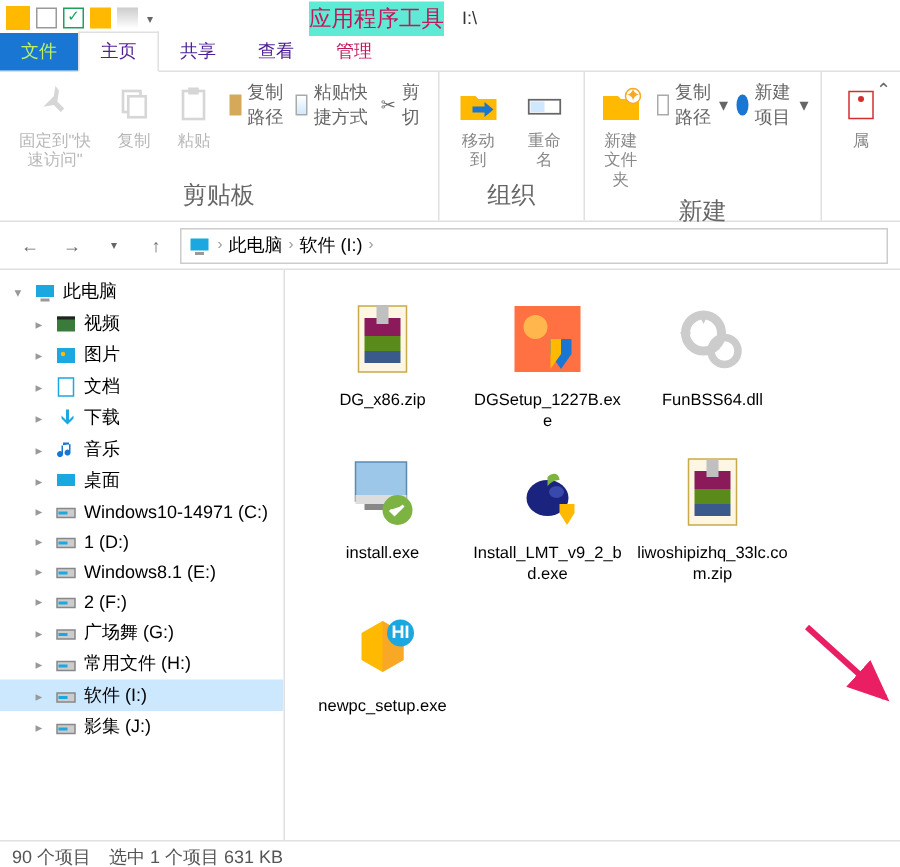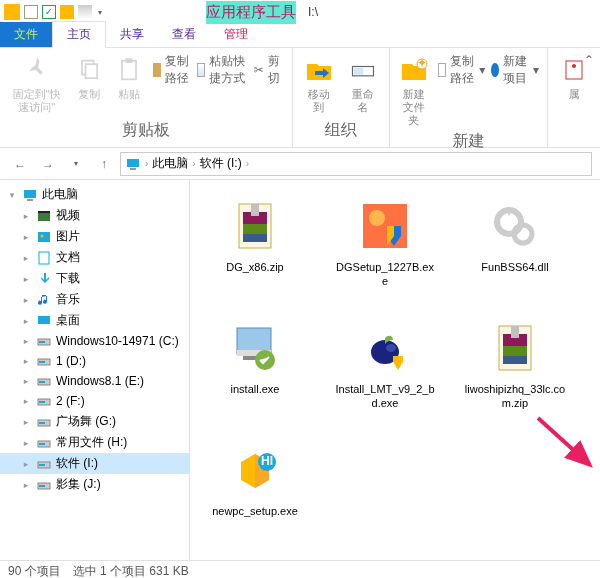--- a/index.html
+++ b/index.html
@@ -35,21 +35,21 @@
 .addr-box{flex:1;display:flex;align-items:center;border:1px solid #ccc;height:24px;padding:0 4px;gap:4px}
 .addr-seg{display:flex;align-items:center;gap:2px}
 .addr-sep{color:#999;font-size:10px}
 .main{display:flex;height:380px}
 .tree{width:190px;border-right:1px solid #e0e0e0;overflow:auto;padding:4px 0}
 .tnode{display:flex;align-items:center;padding:2px 6px;gap:4px;cursor:pointer}
 .tnode.sel{background:#cce8ff}
 .tnode .exp{width:12px;font-size:9px;color:#999;text-align:center}
 .tnode .ticon{width:16px;height:16px;flex-shrink:0}
 .tnode .tlbl{white-space:nowrap}
-.content{flex:1;display:flex;flex-wrap:wrap;align-content:flex-start;padding:10px;gap:20px;position:relative;overflow:hidden}
+.content{flex:1;display:flex;flex-wrap:wrap;align-content:flex-start;padding:10px;position:relative;overflow:hidden}
 .fitem{width:110px;display:flex;flex-direction:column;align-items:center;padding:4px;cursor:pointer}
 .fitem.selected{background:#cce8ff;border:3px solid #e91e63;padding:1px}
 .fitem .fic{width:64px;height:64px;display:flex;align-items:center;justify-content:center}
 .fitem .flbl{font-size:11px;text-align:center;word-break:break-all;line-height:14px;margin-top:2px}
 .arrow{position:absolute;left:340px;top:230px;pointer-events:none}
 .status{height:22px;border-top:1px solid #e0e0e0;display:flex;align-items:center;padding:0 8px;gap:12px;font-size:11px;color:#555}
 .chev{position:absolute;right:4px;top:30px;width:14px;height:60px;display:flex;align-items:center;justify-content:center;color:#666}
 </style>
 </head>
 <body>

